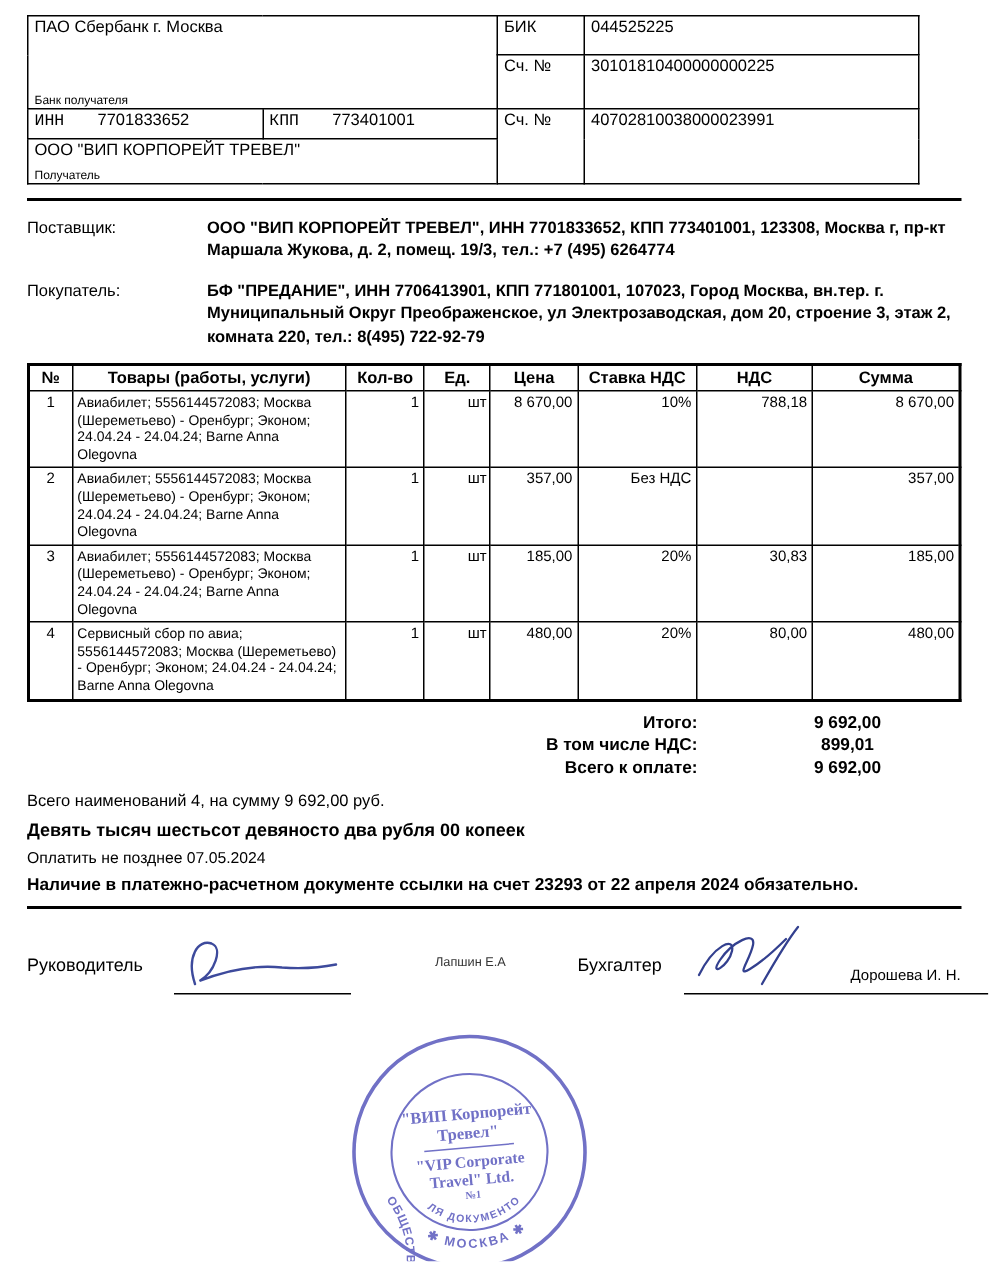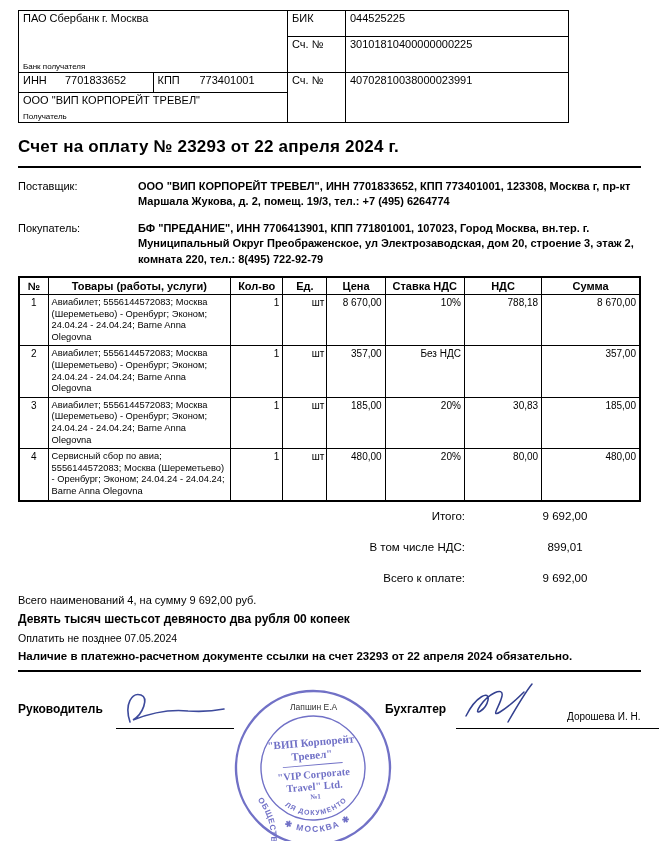--- a/index.html
+++ b/index.html
@@ -1,29 +1,29 @@
 <!DOCTYPE html>
 <html><head>
 <meta charset="utf-8">
 <style>
   * { margin:0; padding:0; box-sizing:border-box; }
   html,body { background:#fff; }
   body { font-family:"Liberation Sans", sans-serif; color:#000; }
   .page { position:relative; width:659px; height:841px; background:#fff; padding:10px 18px 0 18px; overflow:hidden; }
 
   
-  table.bank { width:551px; border-collapse:collapse; table-layout:fixed; }
+  table.bank { width:595px; border-collapse:collapse; table-layout:fixed; }
   table.bank td { border:1.5px solid #000; padding:1px 4px; font-size:11px; vertical-align:top; }
   td.cell-tall { height:62px; position:relative; }
   .tiny-label { position:absolute; left:4px; bottom:1px; font-size:8px; }
   td.h26 { height:26px; }
   td.h36 { height:36px; }
   td.h20 { height:20px; }
   td.h30 { height:30px; position:relative; }
-  .pair-label { display:inline-block; min-width:30px; }
+  .pair-label { display:inline-block; min-width:30px;font-family:Liberation Mono, monospace; }
   .pair-gap { display:inline-block; width:12px; }
 
   
   .title { margin-top:14px; font-size:17px; font-weight:bold; letter-spacing:.2px; }
   .rule-thick { width:623px; border-bottom:2.5px solid #000; margin-top:9px; }
 
   
   .party-row { display:grid; grid-template-columns:92px 531px; margin-top:11px; font-size:11px; line-height:1.4;gap:28px; }
   .party-label { font-weight:normal; }
   .party-value { font-weight:bold; }
@@ -31,34 +31,34 @@
   
   table.items { width:623px; border-collapse:collapse; table-layout:fixed; margin-top:9px; border:2px solid #000; }
   table.items th, table.items td { border:1px solid #000; vertical-align:top; }
   table.items th { font-size:11px; font-weight:bold; padding:2px 1px; text-align:center; }
   td.c-num  { text-align:center; font-size:10px; padding:2px 1px; }
   td.c-name { font-size:9.3px; line-height:1.25; padding:2px 3px; }
   td.c-qty, td.c-price, td.c-rate, td.c-vat, td.c-sum { text-align:right; font-size:10px; padding:2px 3px 2px 1px; }
   td.c-unit { text-align:right; font-size:10px; padding:2px 2px; }
 
   
-  .totals { width:607px; margin-top:8px; display:grid; grid-template-columns:1fr 120px; row-gap:19px; font-size:11.5px; font-weight:normal; }
+  .totals { width:607px; margin-top:8px; display:grid; grid-template-columns:1fr 120px; row-gap:3px; font-size:11.5px; font-weight:bold; }
   .totals .t-label { text-align:right; padding-right:40px; }
   .totals .t-value { text-align:center; }
 
   
   .sum-line1 { margin-top:10px; font-size:11px; }
   .sum-words { margin-top:6px; font-size:12px; font-weight:bold; }
   .sum-payby { margin-top:6px; font-size:10.5px; }
   .sum-note  { margin-top:6px; font-size:11.5px; font-weight:bold; }
   .rule-thick2 { width:623px; border-bottom:2.5px solid #000; margin-top:8px; }
 
   
   .signs { position:relative; margin-top:14px; height:56px; font-size:12px; }
-  .sig-label { position:absolute; font-weight:bold; }
+  .sig-label { position:absolute; font-weight:normal; }
   .lbl-dir { left:0; top:16px; }
   .lbl-acc { left:367px; top:16px; }
   .sig-line { position:absolute; border-bottom:1.5px solid #000; }
   .line-dir { left:98px; top:42px; width:118px; }
   .line-acc { left:438px; top:42px; width:203px; }
   .sig-name-dir { position:absolute; left:272px; top:16px; font-size:8.5px; color:#333; }
   .sig-name-acc { position:absolute; left:549px; top:25px; font-size:10px; }
   .sig-svg { position:absolute; }
   .svg-dir { left:98px; top:-2px; }
   .svg-acc { left:440px; top:-8px; }
@@ -101,21 +101,20 @@
     </tr>
     <tr>
       <td colspan="2" class="h30">
         <span>ООО "ВИП КОРПОРЕЙТ ТРЕВЕЛ"</span>
         <span class="tiny-label">Получатель</span>
       </td>
     </tr>
   </tbody>
     </table>
 
-  <div class="title">Счет на оплату № 23293 от 22 апреля 2024 г.</div>
   <div class="rule-thick"></div>
 
   <div class="party-row">
     <div class="party-label">Поставщик:</div>
     <div class="party-value">ООО "ВИП КОРПОРЕЙТ ТРЕВЕЛ", ИНН 7701833652, КПП 773401001, 123308, Москва г, пр-кт Маршала Жукова, д. 2, помещ. 19/3, тел.: +7 (495) 6264774</div>
   </div>
   <div class="party-row">
     <div class="party-label">Покупатель:</div>
     <div class="party-value">БФ "ПРЕДАНИЕ", ИНН 7706413901, КПП 771801001, 107023, Город Москва, вн.тер. г. Муниципальный Округ Преображенское, ул Электрозаводская, дом 20, строение 3, этаж 2, комната 220, тел.: 8(495) 722-92-79</div>
   </div>

